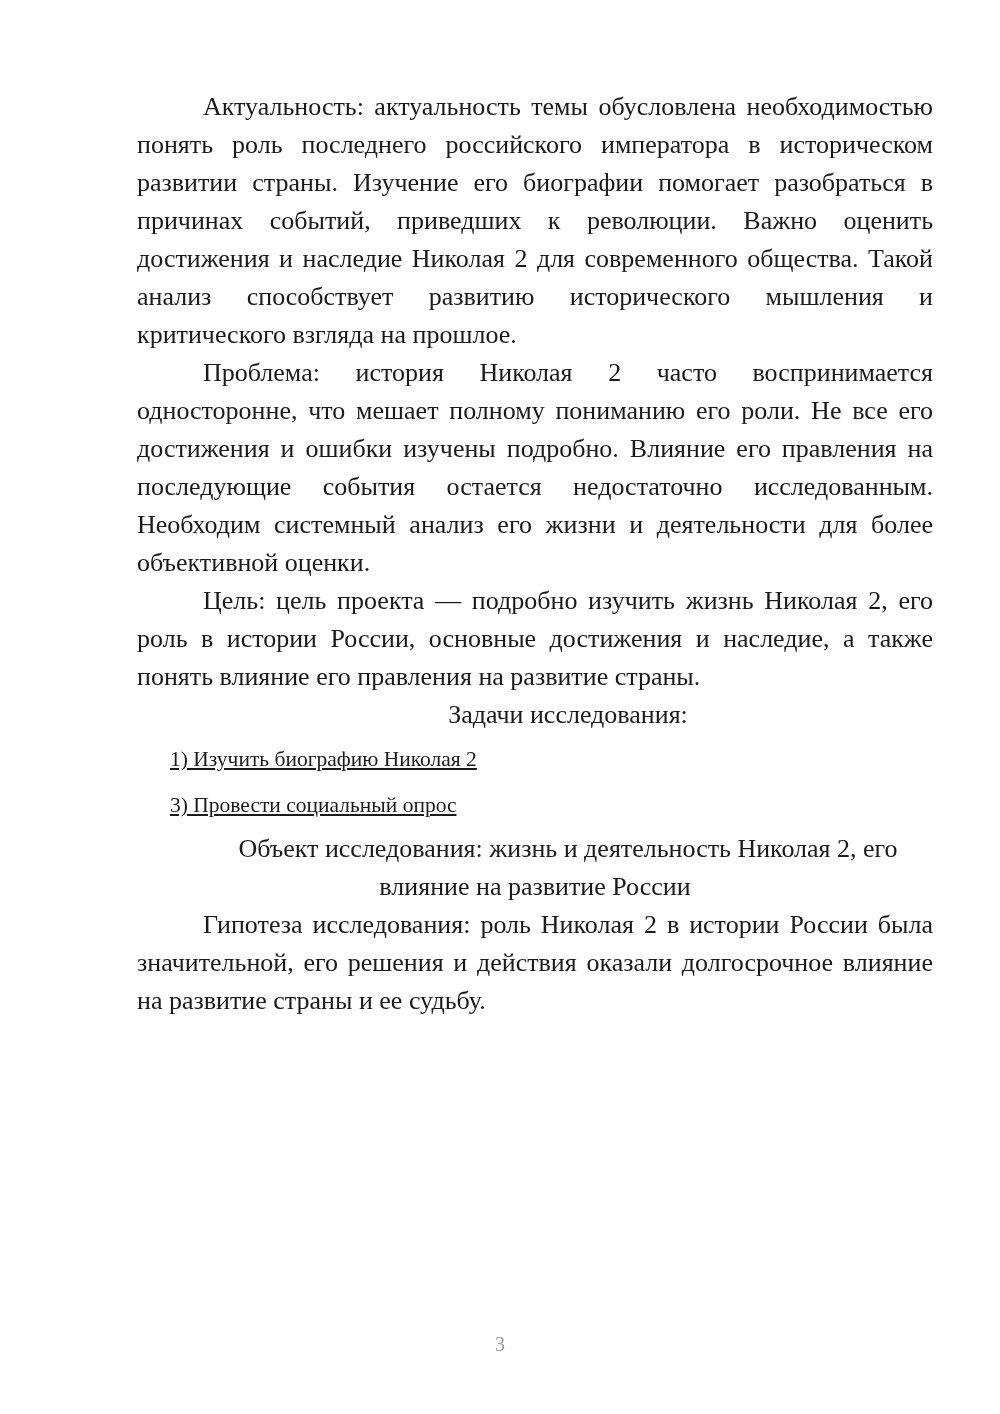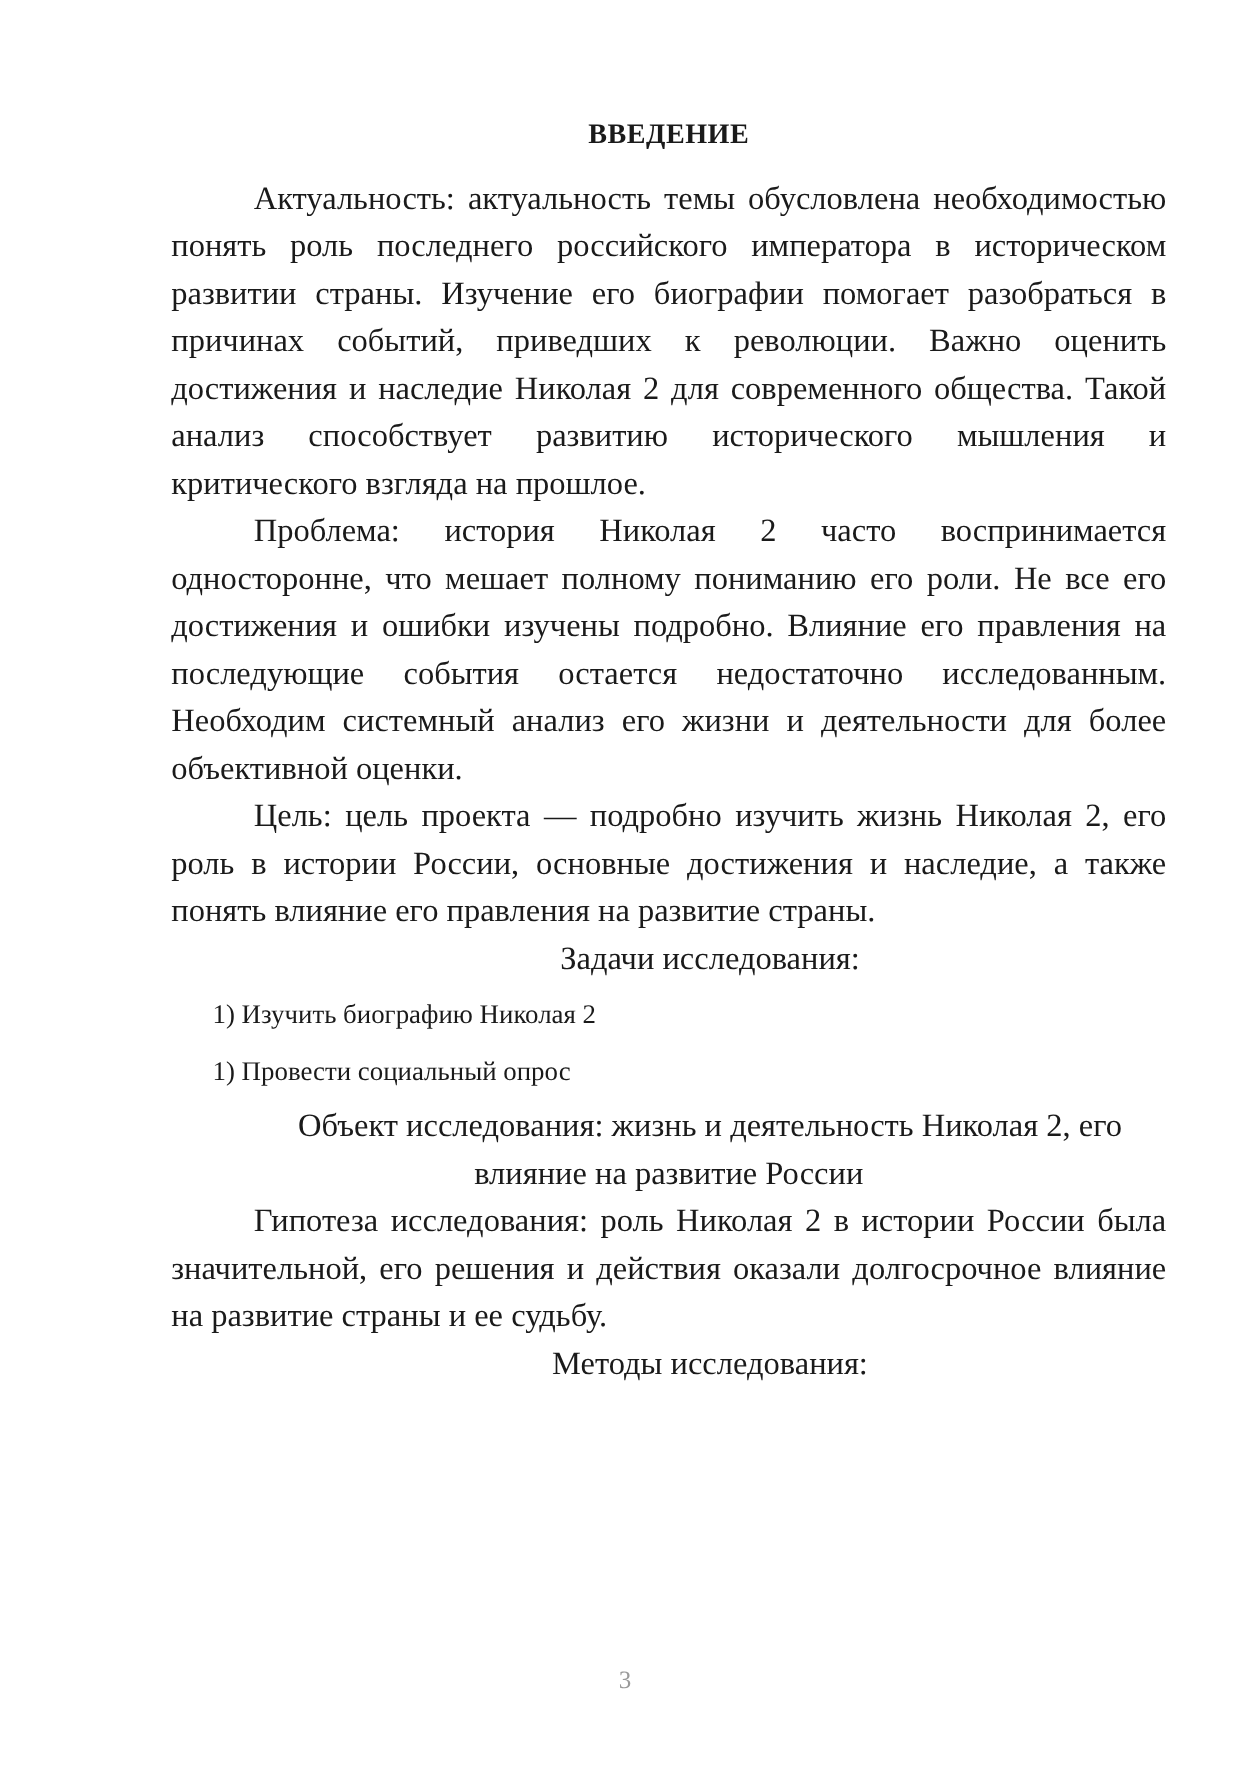--- a/index.html
+++ b/index.html
@@ -50,20 +50,21 @@
 
   
   .para.left {
     text-align: center;
   }
 
   .list {
     margin: 0;
     padding: 0;
     list-style: none;
+    text-decoration: underline;
   }
 
   .list-item {
     font-size: 21.5px;
     line-height: 38px;
     text-align: left;
     margin: 0 0 8px 0;
     padding-left: 33px;
   }
 
@@ -83,42 +84,40 @@
     line-height: 26px;
     color: #9a9a9a;
   }
 </style>
 </head>
 <body>
 
 <div class="page">
   <div class="content">
 
-    <h1 class="doc-title">ВВЕДЕНИЕ</h1>
 
     <p class="para">Актуальность: актуальность темы обусловлена необходимостью понять роль последнего российского императора в историческом развитии страны. Изучение его биографии помогает разобраться в причинах событий, приведших к революции. Важно оценить достижения и наследие Николая 2 для современного общества. Такой анализ способствует развитию исторического мышления и критического взгляда на прошлое.</p>
 
     <p class="para">Проблема: история Николая 2 часто воспринимается односторонне, что мешает полному пониманию его роли. Не все его достижения и ошибки изучены подробно. Влияние его правления на последующие события остается недостаточно исследованным. Необходим системный анализ его жизни и деятельности для более объективной оценки.</p>
 
     <p class="para">Цель: цель проекта — подробно изучить жизнь Николая 2, его роль в истории России, основные достижения и наследие, а также понять влияние его правления на развитие страны.</p>
 
     <p class="para left">Задачи исследования:</p>
 
     <div class="gap-sm"></div>
 
     <ul class="list">
       <li class="list-item">1) Изучить биографию Николая 2</li>
-      <li class="list-item">1) Провести социальный опрос</li>
+      <li class="list-item">3) Провести социальный опрос</li>
     </ul>
 
     <div class="gap-sm"></div>
 
     <p class="para left">Объект исследования: жизнь и деятельность Николая 2, его влияние на развитие России</p>
 
 
     <p class="para">Гипотеза исследования: роль Николая 2 в истории России была значительной, его решения и действия оказали долгосрочное влияние на развитие страны и ее судьбу.</p>
 
-    <p class="para left">Методы исследования:</p>
 
   </div>
 
   <div class="page-number">3</div>
 </div>
 
 </body></html>

